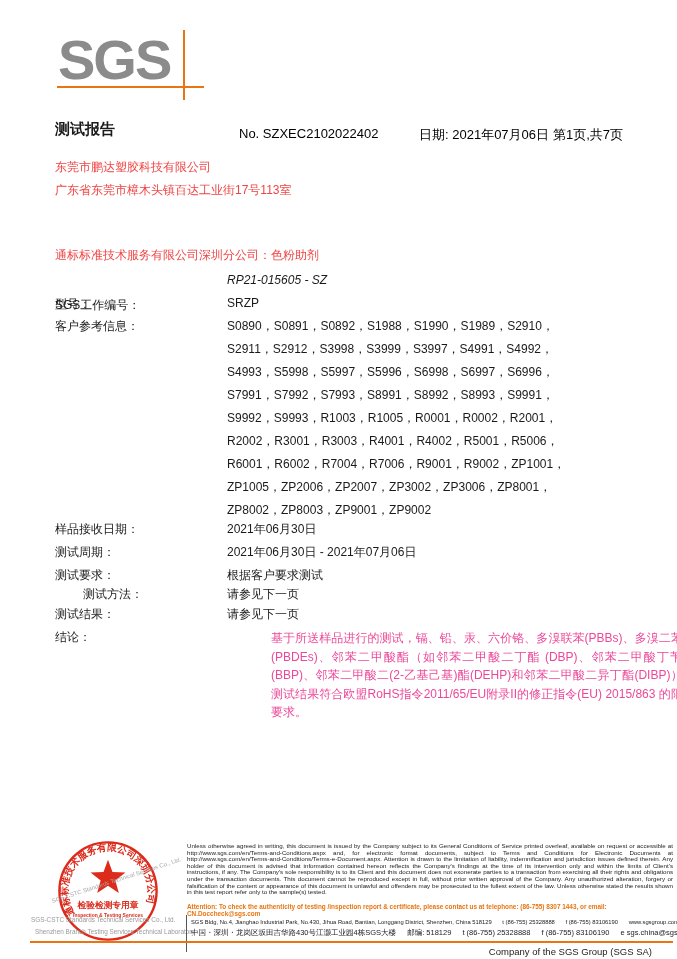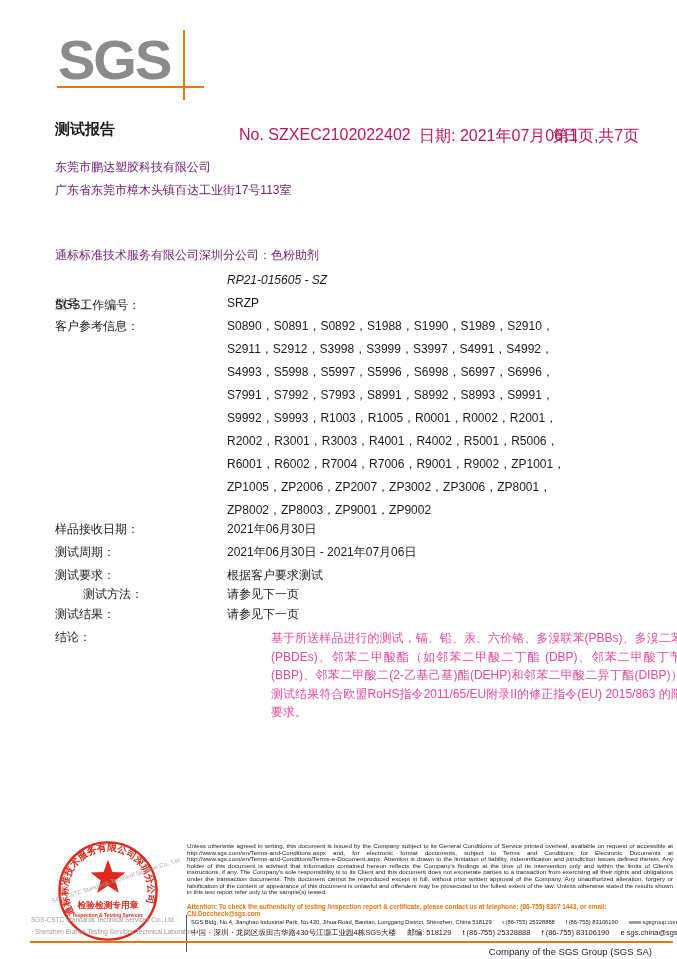--- a/index.html
+++ b/index.html
@@ -5,22 +5,22 @@
   html,body{margin:0;padding:0;background:#ffffff;}
   #page{
     position:relative;width:677px;height:959px;background:#ffffff;overflow:hidden;
     font-family:"Liberation Sans","DejaVu Sans",sans-serif;color:#212121;
   }
   .abs{position:absolute;}
   
   .logo-text{font-size:56px;font-weight:bold;color:#8b8b8b;letter-spacing:-2px;line-height:1;}
   .crop{background:#e87511;}
   .doc-title{font-size:15px;font-weight:bold;color:#1a1a1a;}
-  .hdr-meta{font-size:16px;color:#be185d;}
-  .body-txt{font-size:12px;color:#701a75;line-height:1.2;}
+  .hdr-meta{font-size:13px;color:#000000;}
+  .body-txt{font-size:12px;color:#ef4444;line-height:1.2;}
   
   .f-label{position:absolute;left:55px;font-size:12px;color:#1a1a1a;}
   .f-value{position:absolute;left:227px;font-size:12px;color:#1a1a1a;}
   .ref-lines div{height:23px;}
   .conclusion-p{position:absolute;left:227px;width:424px;font-size:12px;line-height:18.5px;color:#ec4899;text-align:justify;margin-left:44px;}
   
   .disclaimer{font-size:6.2px;line-height:6.6px;color:#222;text-align:justify;}
   .attention{font-size:6.4px;line-height:7px;color:#e87511;font-weight:bold;}
   .addr-en{font-size:5.8px;color:#222;white-space:nowrap;}
   .addr-cn{font-size:7.5px;color:#222;white-space:nowrap;}

